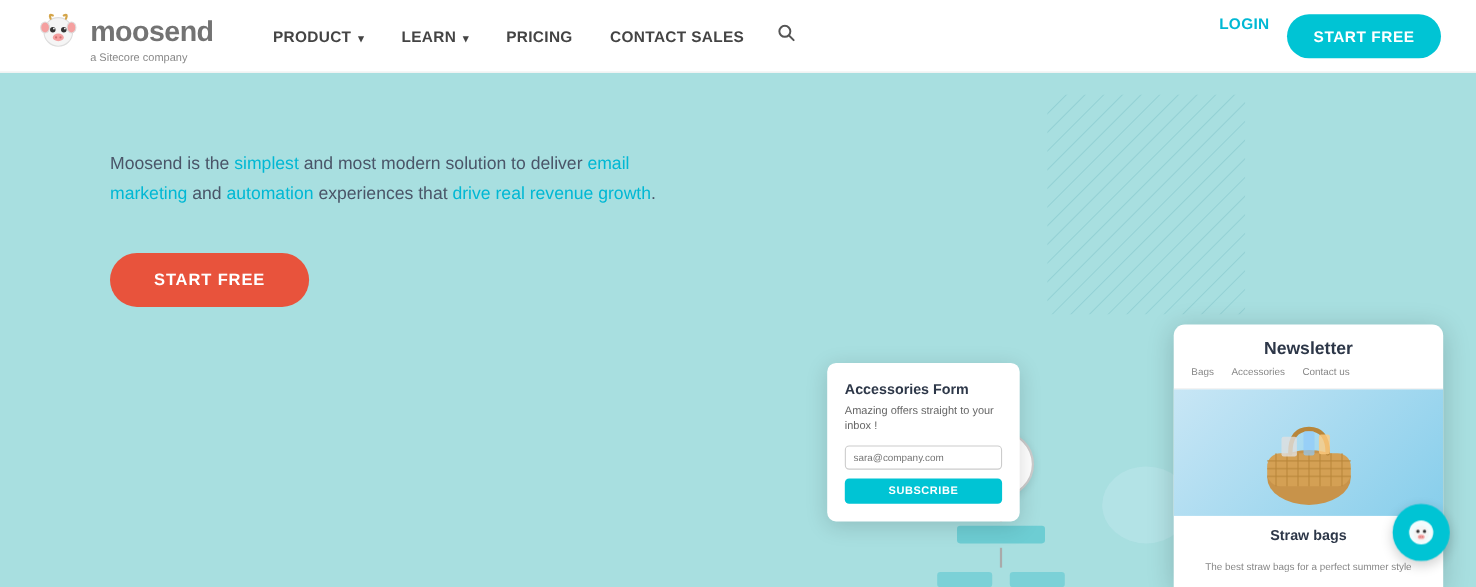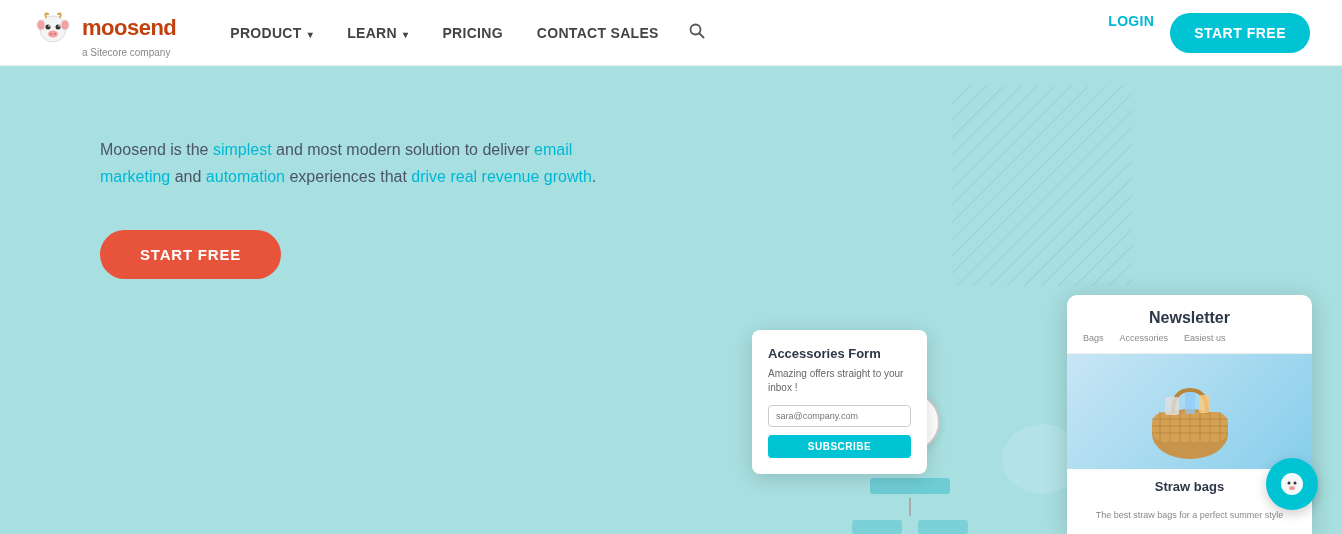--- a/index.html
+++ b/index.html
@@ -25,23 +25,23 @@
     .logo-row {
       display: flex;
       align-items: center;
       gap: 8px;
     }
     .logo-icon {
       width: 42px;
       height: 42px;
     }
     .logo-text {
-      font-size: 22px;
-      font-weight: 700;
-      color: #c2410c;
+      font-size: 26px;
+      font-weight: 700;
+      color: #737373;
       letter-spacing: -0.5px;
     }
     .sitecore-label {
       font-size: 10px;
       color: #888;
       margin-left: 50px;
       margin-top: -2px;
     }
     .nav-links {
       display: flex;
@@ -444,21 +444,21 @@
     </div>
 
     <div class="deco-circle"></div>
 
     <div class="newsletter-card">
       <div class="newsletter-header">
         <div class="newsletter-title">Newsletter</div>
         <div class="newsletter-tabs">
           <span class="newsletter-tab">Bags</span>
           <span class="newsletter-tab">Accessories</span>
-          <span class="newsletter-tab">Easiest us</span>
+          <span class="newsletter-tab">Contact us</span>
         </div>
       </div>
       <div class="newsletter-img">
 
         <svg width="110" height="100" viewBox="0 0 110 100">
 
           <ellipse cx="55" cy="72" rx="38" ry="25" fill="#c8934a"></ellipse>
           <rect x="17" y="50" width="76" height="30" rx="12" fill="#d4a054"></rect>
 
           <line x1="25" y1="50" x2="25" y2="80" stroke="#b8863a" stroke-width="1.5" opacity="0.6"></line>

